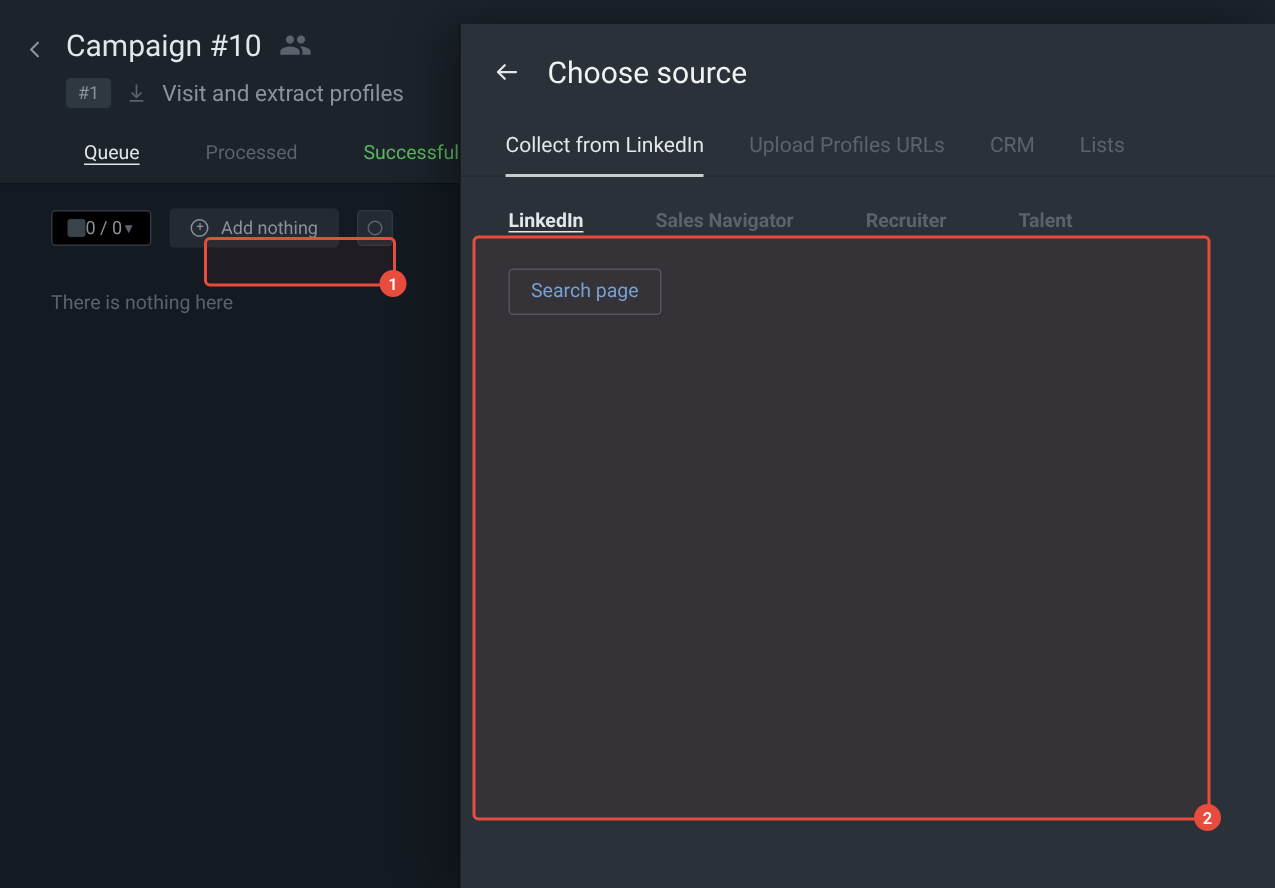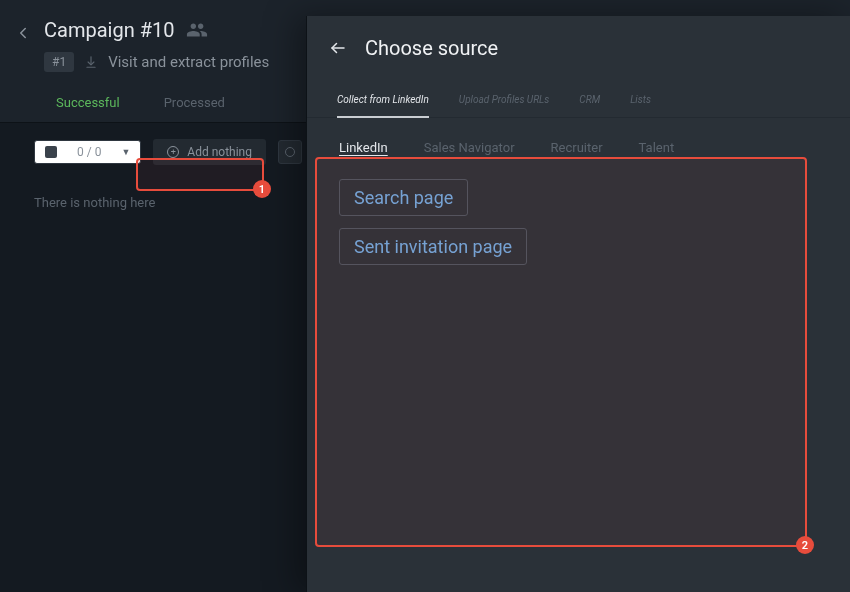--- a/index.html
+++ b/index.html
@@ -59,22 +59,22 @@
     padding:0 22px 12px 22px;font-size:13px;color:var(--text-faint);
   }
   .tabs-strip .tab.active{color:var(--text);position:relative;text-decoration:underline;text-underline-offset:3px;}
   .tabs-strip .tab.success{color:var(--success);}
   
   .toolbar{
     display:flex;gap:12px;align-items:center;
     padding:14px 34px;background:var(--bg-dark);height:58px;
   }
   .tb-box{
-    display:flex;align-items:center;gap:20px;
-    background:#ffffff;border:1px solid #2f3740;border-radius:3px;
+    display:flex;align-items:center;gap:0;
+    background:#000000;border:1px solid #2f3740;border-radius:3px;
     padding:4px 10px;font-size:12px;color:var(--text-dim);
   }
   .tb-box .sq{width:12px;height:12px;border-radius:2px;background:#3a424b;}
   .tb-box .chev{font-size:9px;color:var(--text-faint);}
   .add-contacts-btn{
     display:flex;align-items:center;gap:8px;
     border-radius:3px;padding:6px 14px;font-size:12px;color:var(--text-dim);
     background:#232a31;
   }
   .add-contacts-btn .plus-circle{
@@ -104,43 +104,43 @@
   }
   .panel-back{color:var(--text);display:flex;align-items:center;}
   .panel-back svg{width:18px;height:18px;}
   .panel-title{font-size:20px;font-weight:400;color:#f0f2f4;}
   
   .panel-tabs{
     display:flex;gap:30px;padding:0 30px;align-items:flex-end;
     border-bottom:1px solid var(--panel-dark);height:42px;
   }
   .panel-tab{
-    font-size:10px;color:var(--text-faint);padding-bottom:12px;white-space:nowrap;font-style:italic;
+    font-size:14px;color:var(--text-faint);padding-bottom:12px;white-space:nowrap;
   }
   .panel-tab.active{
     color:var(--text);position:relative;
   }
   .panel-tab.active::after{
     content:"";position:absolute;left:0;right:0;bottom:-1px;height:2px;background:var(--underline);
   }
   
   .collect-area{
     padding:22px 22px;flex:1;
   }
   .sub-tabs{
-    display:flex;gap:36px;padding:0 10px 6px 10px;
+    display:flex;gap:48px;padding:0 10px 6px 10px;font-weight:bold;
   }
   .sub-tab{font-size:13px;color:var(--text-faint);}
   .sub-tab.active{color:var(--text);text-decoration:underline;text-underline-offset:3px;}
   .options{
     padding:18px 10px 10px 10px;display:flex;flex-direction:column;align-items:flex-start;gap:12px;
   }
   .option-btn{
     border:1px solid var(--btn-line);border-radius:3px;
-    padding:7px 14px;font-size:18px;color:var(--accent);
+    padding:7px 14px;font-size:13px;color:var(--accent);
     background:transparent;display:inline-block;white-space:nowrap;
   }
   
   .hl{
     position:absolute;border:2px solid var(--highlight);border-radius:4px;
     pointer-events:none;background:var(--highlight-fill);
   }
   .hl .num{
     position:absolute;width:18px;height:18px;border-radius:50%;
     background:var(--highlight);color:#fff;font-size:11px;font-weight:600;
@@ -177,22 +177,23 @@
             <polyline points="7 12 12 17 17 12"></polyline>
             <line x1="5" y1="21" x2="19" y2="21"></line>
           </svg>
       </span>
       <span class="campaign-subtitle">Visit and extract profiles</span>
     </div>
   </div>
 </div>
 
 <div class="tabs-strip">
+  <div class="tab active">Queue</div>
+  <div class="tab">Processed</div>
   <div class="tab success">Successful</div>
-  <div class="tab">Processed</div>
 </div>
 
 <div class="toolbar">
   <div class="tb-box">
     <span class="sq"></span>
     <span>0 / 0</span>
     <span class="chev">▼</span>
   </div>
   <div class="add-contacts-btn">
     <span class="plus-circle">+</span>
@@ -225,21 +226,20 @@
 
   <div class="collect-area">
     <div class="sub-tabs">
       <span class="sub-tab active">LinkedIn</span>
       <span class="sub-tab">Sales Navigator</span>
       <span class="sub-tab">Recruiter</span>
       <span class="sub-tab">Talent</span>
     </div>
     <div class="options">
       <span class="option-btn">Search page</span>
-      <span class="option-btn">Sent invitation page</span>
     </div>
   </div>
 </div>
 
 <div id="hl1" class="hl">
   <span class="num">1</span>
 </div>
 <div id="hl2" class="hl">
   <span class="num">2</span>
 </div>

